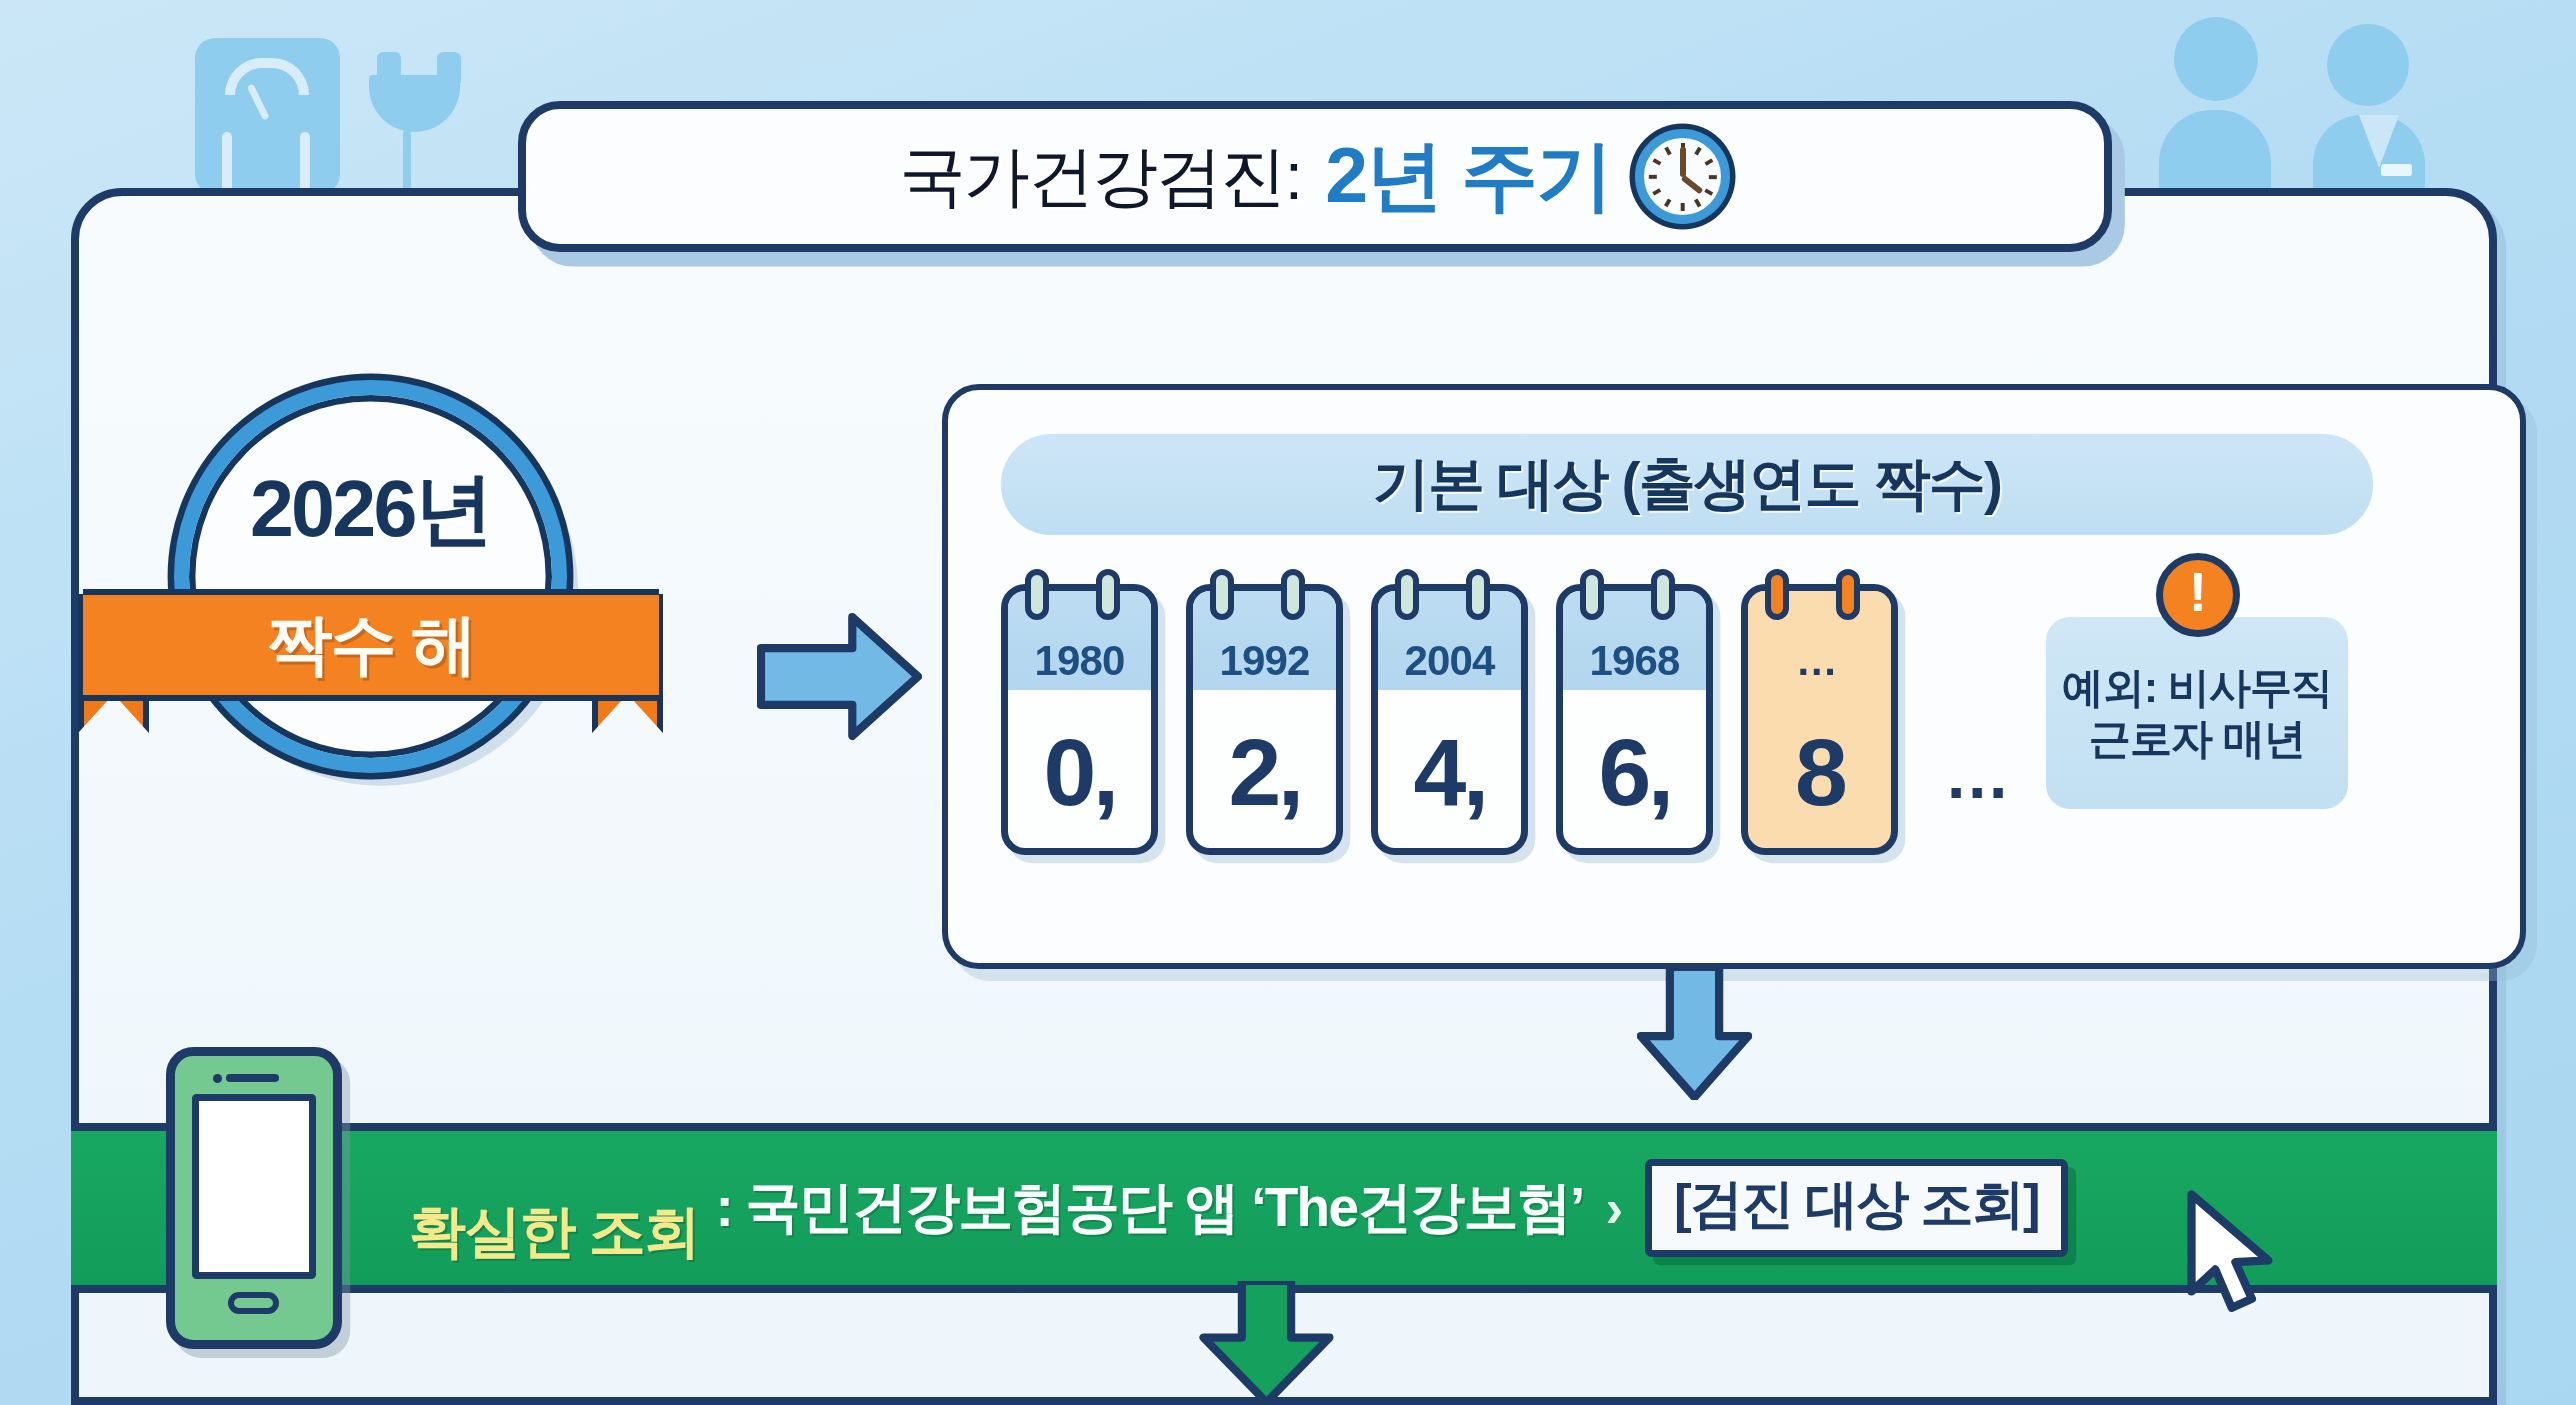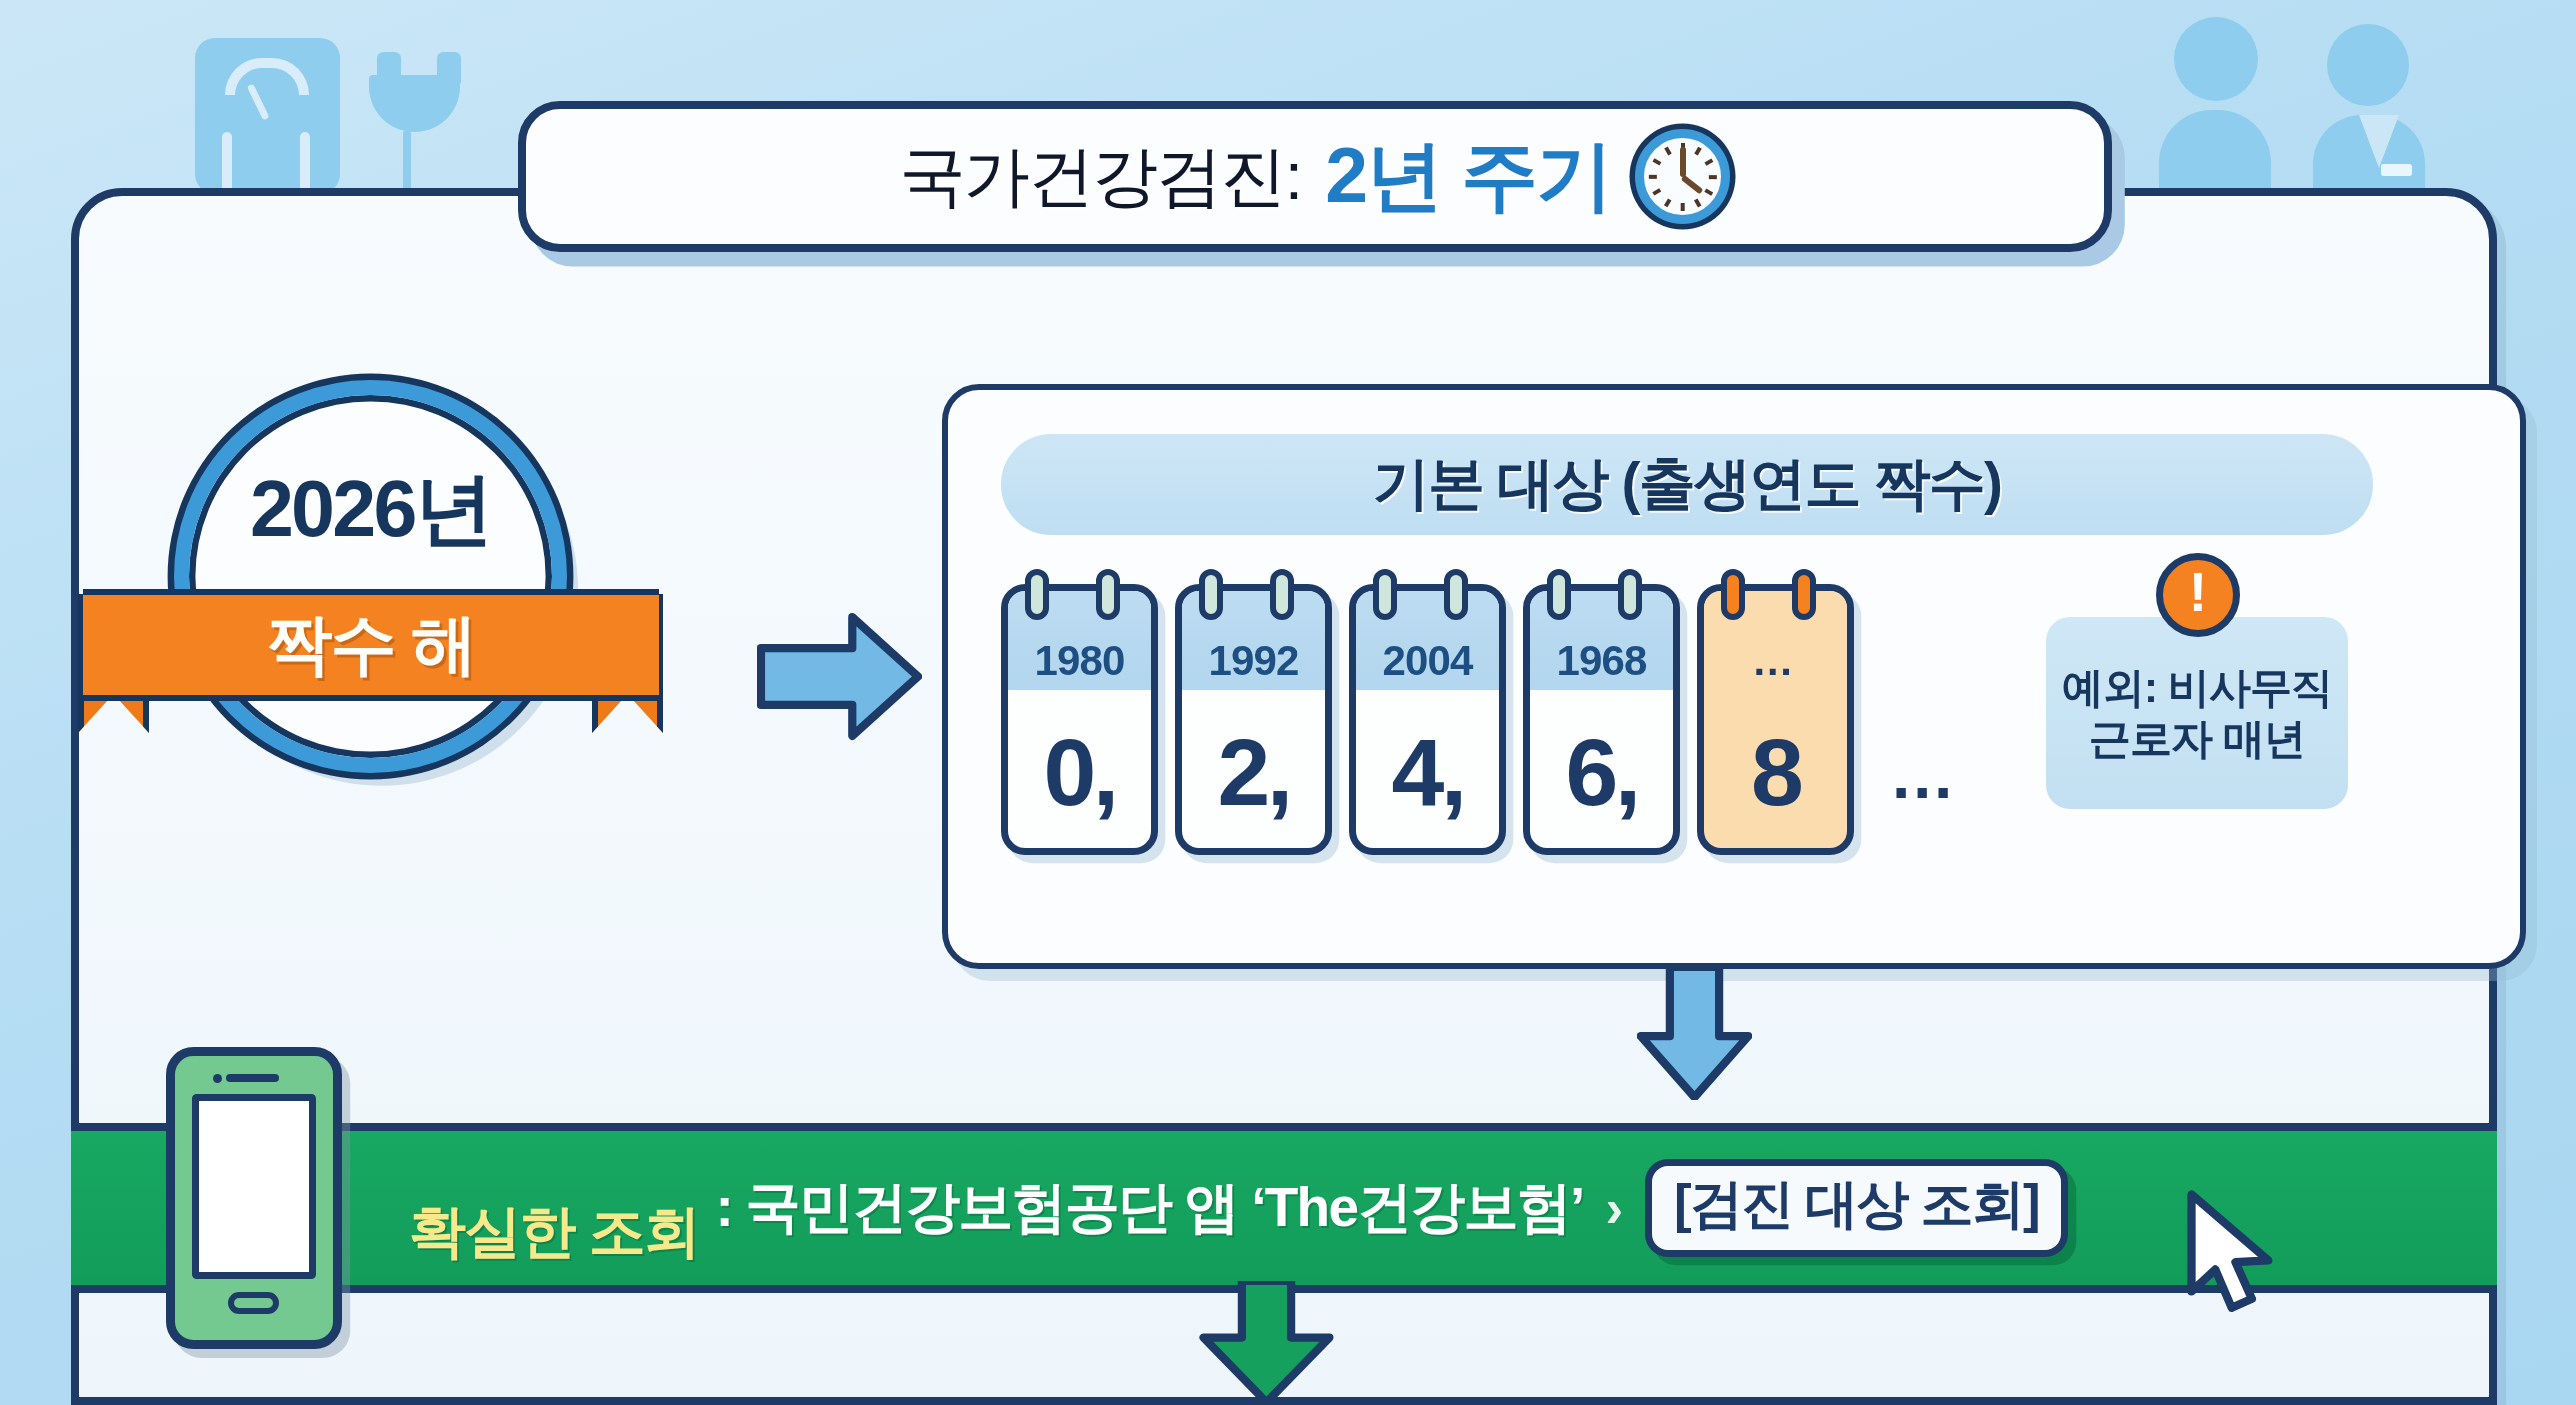--- a/index.html
+++ b/index.html
@@ -134,21 +134,21 @@
     background:linear-gradient(180deg,#cde6f6 0%,#bfdef2 100%);
     border-radius:50px;display:flex;align-items:center;justify-content:center;
   }
   .card-head-txt{
     font-size:57px;font-weight:bold;color:#16365e;letter-spacing:-1.8px;
     text-shadow:1.8px 1.8px 0 rgba(255,255,255,.8);
   }
 
   
   .cal-strip{
-    position:absolute;left:53px;top:194px;display:flex;align-items:flex-start;gap:17px;
+    position:absolute;left:53px;top:194px;display:flex;align-items:flex-start;gap:28px;
   }
   .cal{
     position:relative;width:157px;height:271px;
     background:#fdfefe;border:7.3px solid #1d3b66;border-radius:24px;box-sizing:border-box;
     box-shadow:7.3px 8.2px 0 rgba(150,185,210,.38);
     overflow:hidden;
   }
   .cal .top{
     height:99px;background:linear-gradient(180deg,#bcdcf1 0%,#b2d6ee 100%);
     display:flex;align-items:flex-end;justify-content:center;padding-bottom:5.5px;box-sizing:border-box;
@@ -197,21 +197,21 @@
     position:absolute;left:71px;top:1123px;width:2426px;height:170px;
     background:linear-gradient(180deg,#18a861 0%,#129c5a 100%);
     border-top:8.2px solid #1d3b66;border-bottom:8.2px solid #1d3b66;box-sizing:border-box;
     display:flex;align-items:center;z-index:5;
   }
   .gb-inner{display:flex;align-items:center;gap:16.5px;margin-left:338px;}
   .gb-yellow{font-size:57px;font-weight:bold;color:#f5e98c;letter-spacing:-1.8px;text-shadow:1.8px 1.8px 0 rgba(0,70,40,.3);margin-top:48px;}
   .gb-white{font-size:55px;font-weight:bold;color:#ffffff;letter-spacing:-1.8px;text-shadow:1.8px 1.8px 0 rgba(0,70,40,.3);}
   .gb-chev{font-size:53px;font-weight:bold;color:#e8f7ee;margin:0 5.5px;}
   .gb-btn{
-    background:#f7fafc;border:7.3px solid #1d3b66;border-radius:23px;
+    background:#f7fafc;border:7.3px solid #1d3b66;border-radius:7px;
     padding:3.7px 22px 9.1px;box-shadow:8.2px 8.2px 0 rgba(0,80,45,.35);text-align:right;
   }
   .gb-btn-txt{font-size:53px;font-weight:bold;color:#1d3b66;letter-spacing:-1.8px;}
 
   
   .phone{
     position:absolute;left:166px;top:1047px;width:176px;height:302px;z-index:7;
     background:#73c98f;border:9.1px solid #1d3b66;border-radius:27.4px;box-sizing:border-box;
     box-shadow:8.2px 9.1px 0 rgba(130,150,165,.4);
   }

